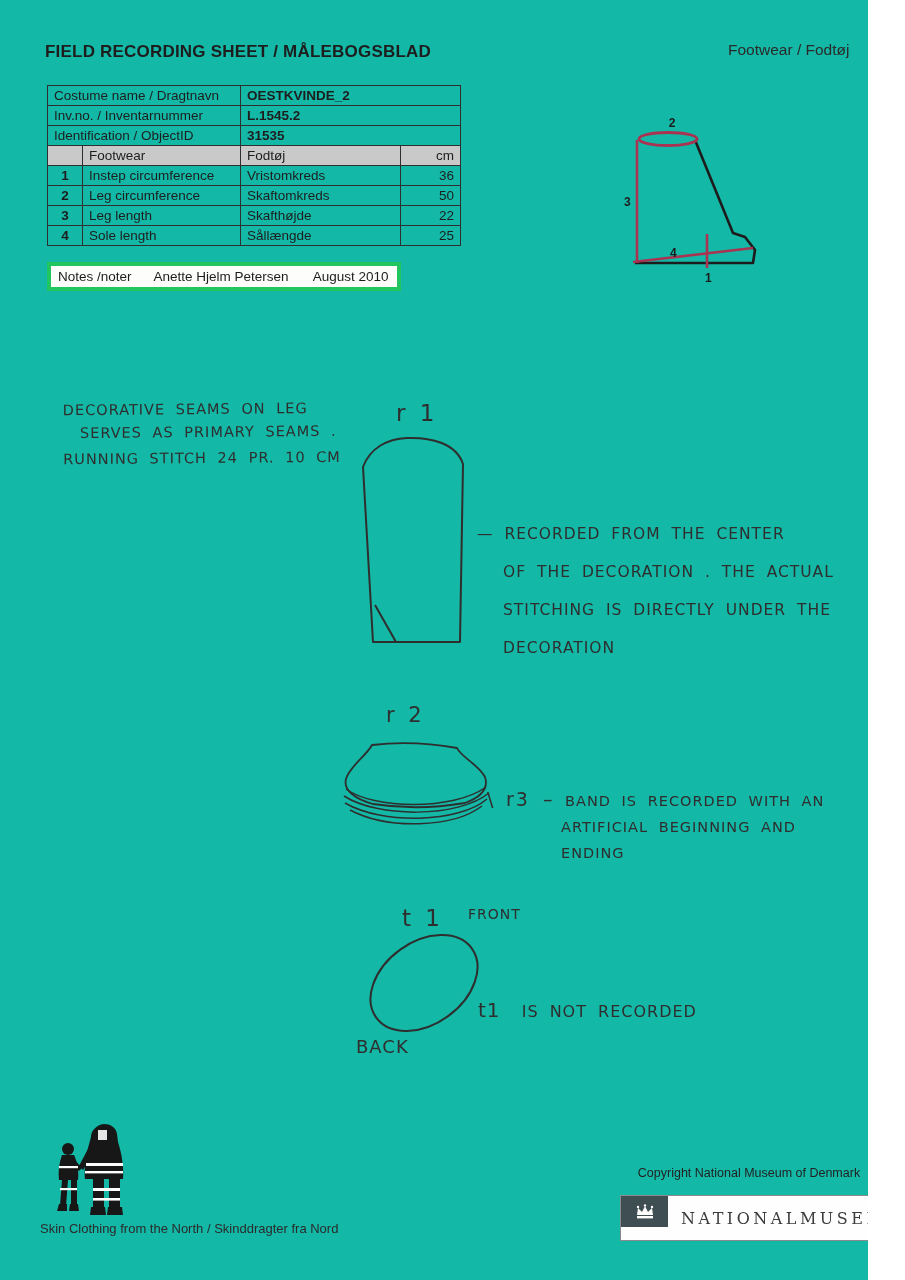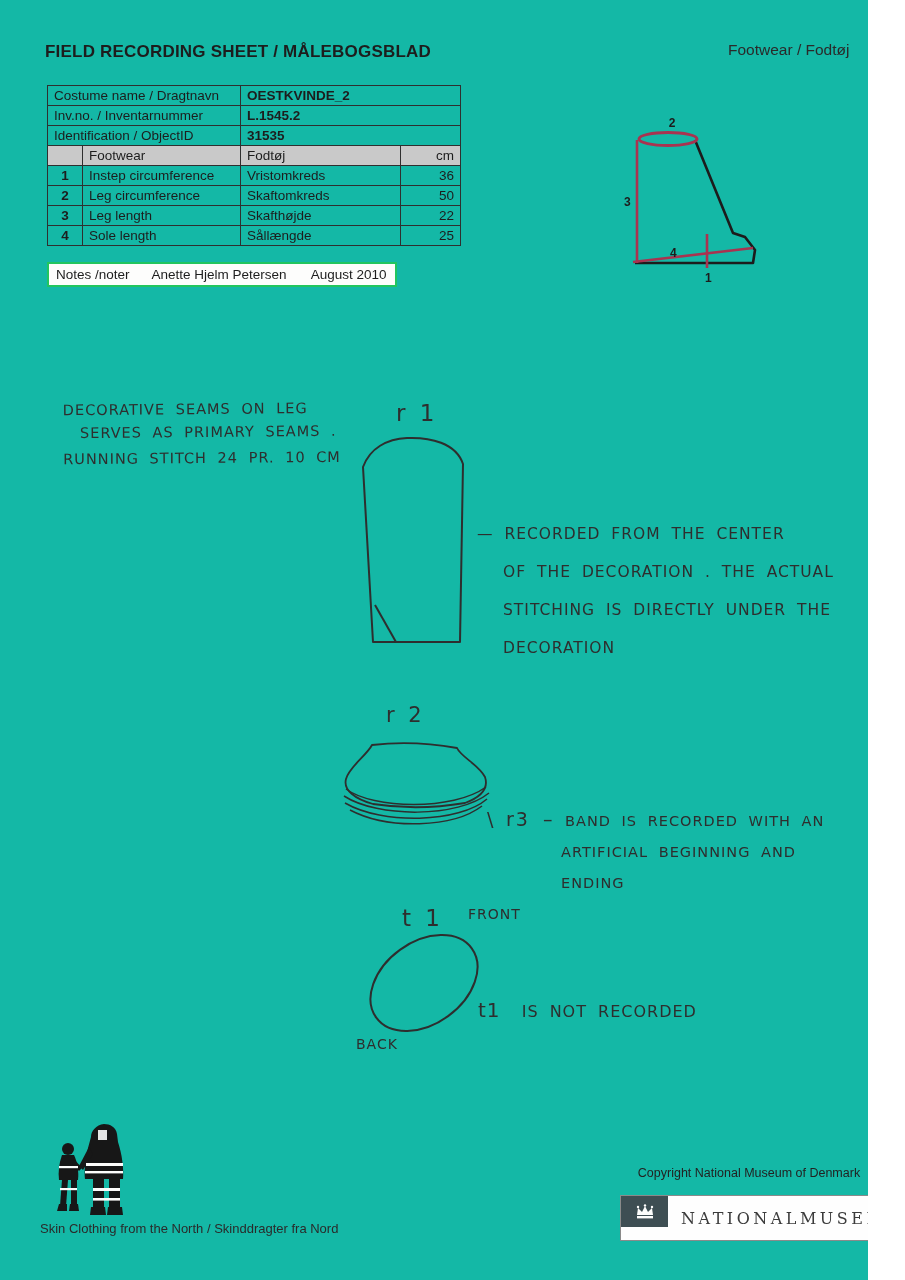--- a/index.html
+++ b/index.html
@@ -20,42 +20,42 @@
     border:1px solid #2f2f2f; font-size:13.5px; padding:0 6px;
     height:19px; white-space:nowrap; overflow:hidden; line-height:19px;
   }
   table.info .bold { font-weight:bold; }
   table.info tr.hdr td { background:#c9c9c9; }
   td.numc { text-align:center; font-weight:bold; padding:0 2px; }
   td.cmc  { text-align:right; }
 
   .notes-box {
     position:absolute; left:47px; top:262px; width:346px; height:21px;
-    border:2px solid #22c55e; display:flex; align-items:center; font-size:13.5px;
+    border:4px solid #22c55e; display:flex; align-items:center; font-size:13.5px;
     background:#fdfdfc;
   }
   .notes-box .nb-label  { margin-left:7px; }
   .notes-box .nb-author { margin-left:22px; }
   .notes-box .nb-date   { margin-left:24px; }
 
   
   .hw { font-family:"DejaVu Sans", sans-serif; color:#2e2e2e; word-spacing:5px; letter-spacing:1px; }
   .seam-note   { left:63px;  top:398px; font-size:14.5px; line-height:23px; transform:rotate(-.5deg); }
   .seam-note .l2 { padding-left:17px; }
   .seam-note .l3 { padding-top:3px; }
   .r1-label { left:396px; top:400px; font-size:23px; }
   .r2-label { left:386px; top:703px; font-size:21px; }
   .t1-label { left:402px; top:905px; font-size:23px; }
   .recorded-note { left:477px; top:515px; font-size:15.5px; line-height:38px; }
   .recorded-note .ind { padding-left:26px; }
-  .r3-note { left:487px; top:804px; font-size:14.5px; line-height:31px; }
+  .r3-note { left:487px; top:786px; font-size:14.5px; line-height:26px; }
   .r3-note .lead { font-size:19px; letter-spacing:2px; }
   .r3-note .ind { padding-left:74px; }
   .front-label { left:468px; top:906px; font-size:14px; }
-  .back-label  { left:356px; top:1036px; font-size:14px; }
+  .back-label  { left:356px; top:1036px; font-size:18px; }
   .t1-note { left:478px; top:998px; font-size:16px; }
   .t1-note .big { font-size:20px; margin-right:10px; }
 
   
   .left-caption { left:40px; top:1221px; font-size:13px; color:#2a2a2a; }
   .copyright { left:620px; top:1166px; width:258px; text-align:center; font-size:12.5px; color:#222; }
   .museum-box {
     position:absolute; left:620px; top:1195px; width:257px; height:44px;
     border:1px solid #8a8a8a; background:#fefefe;
   }

